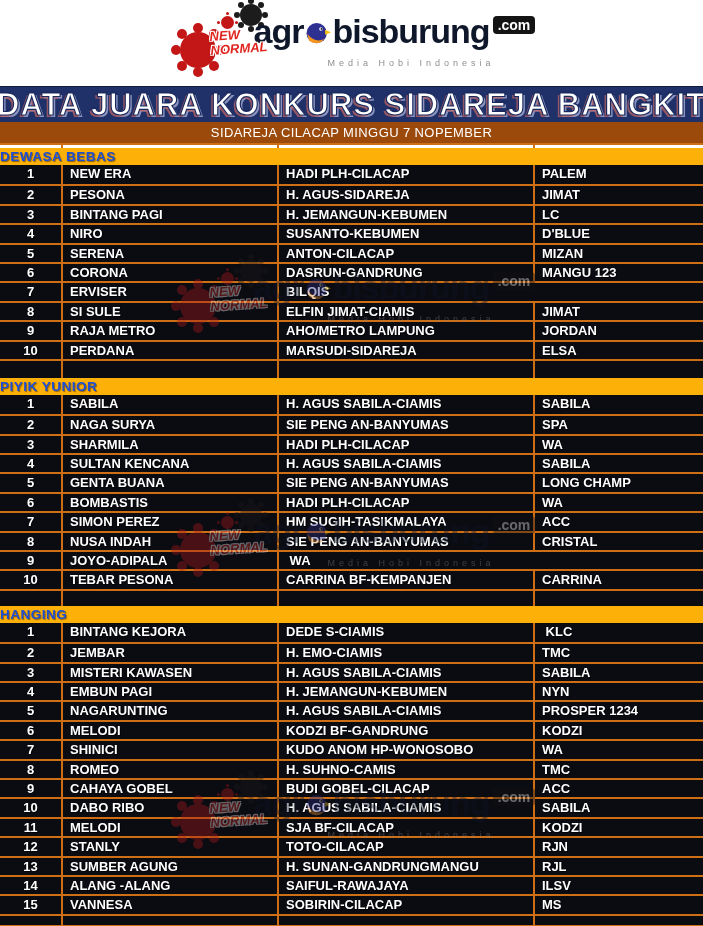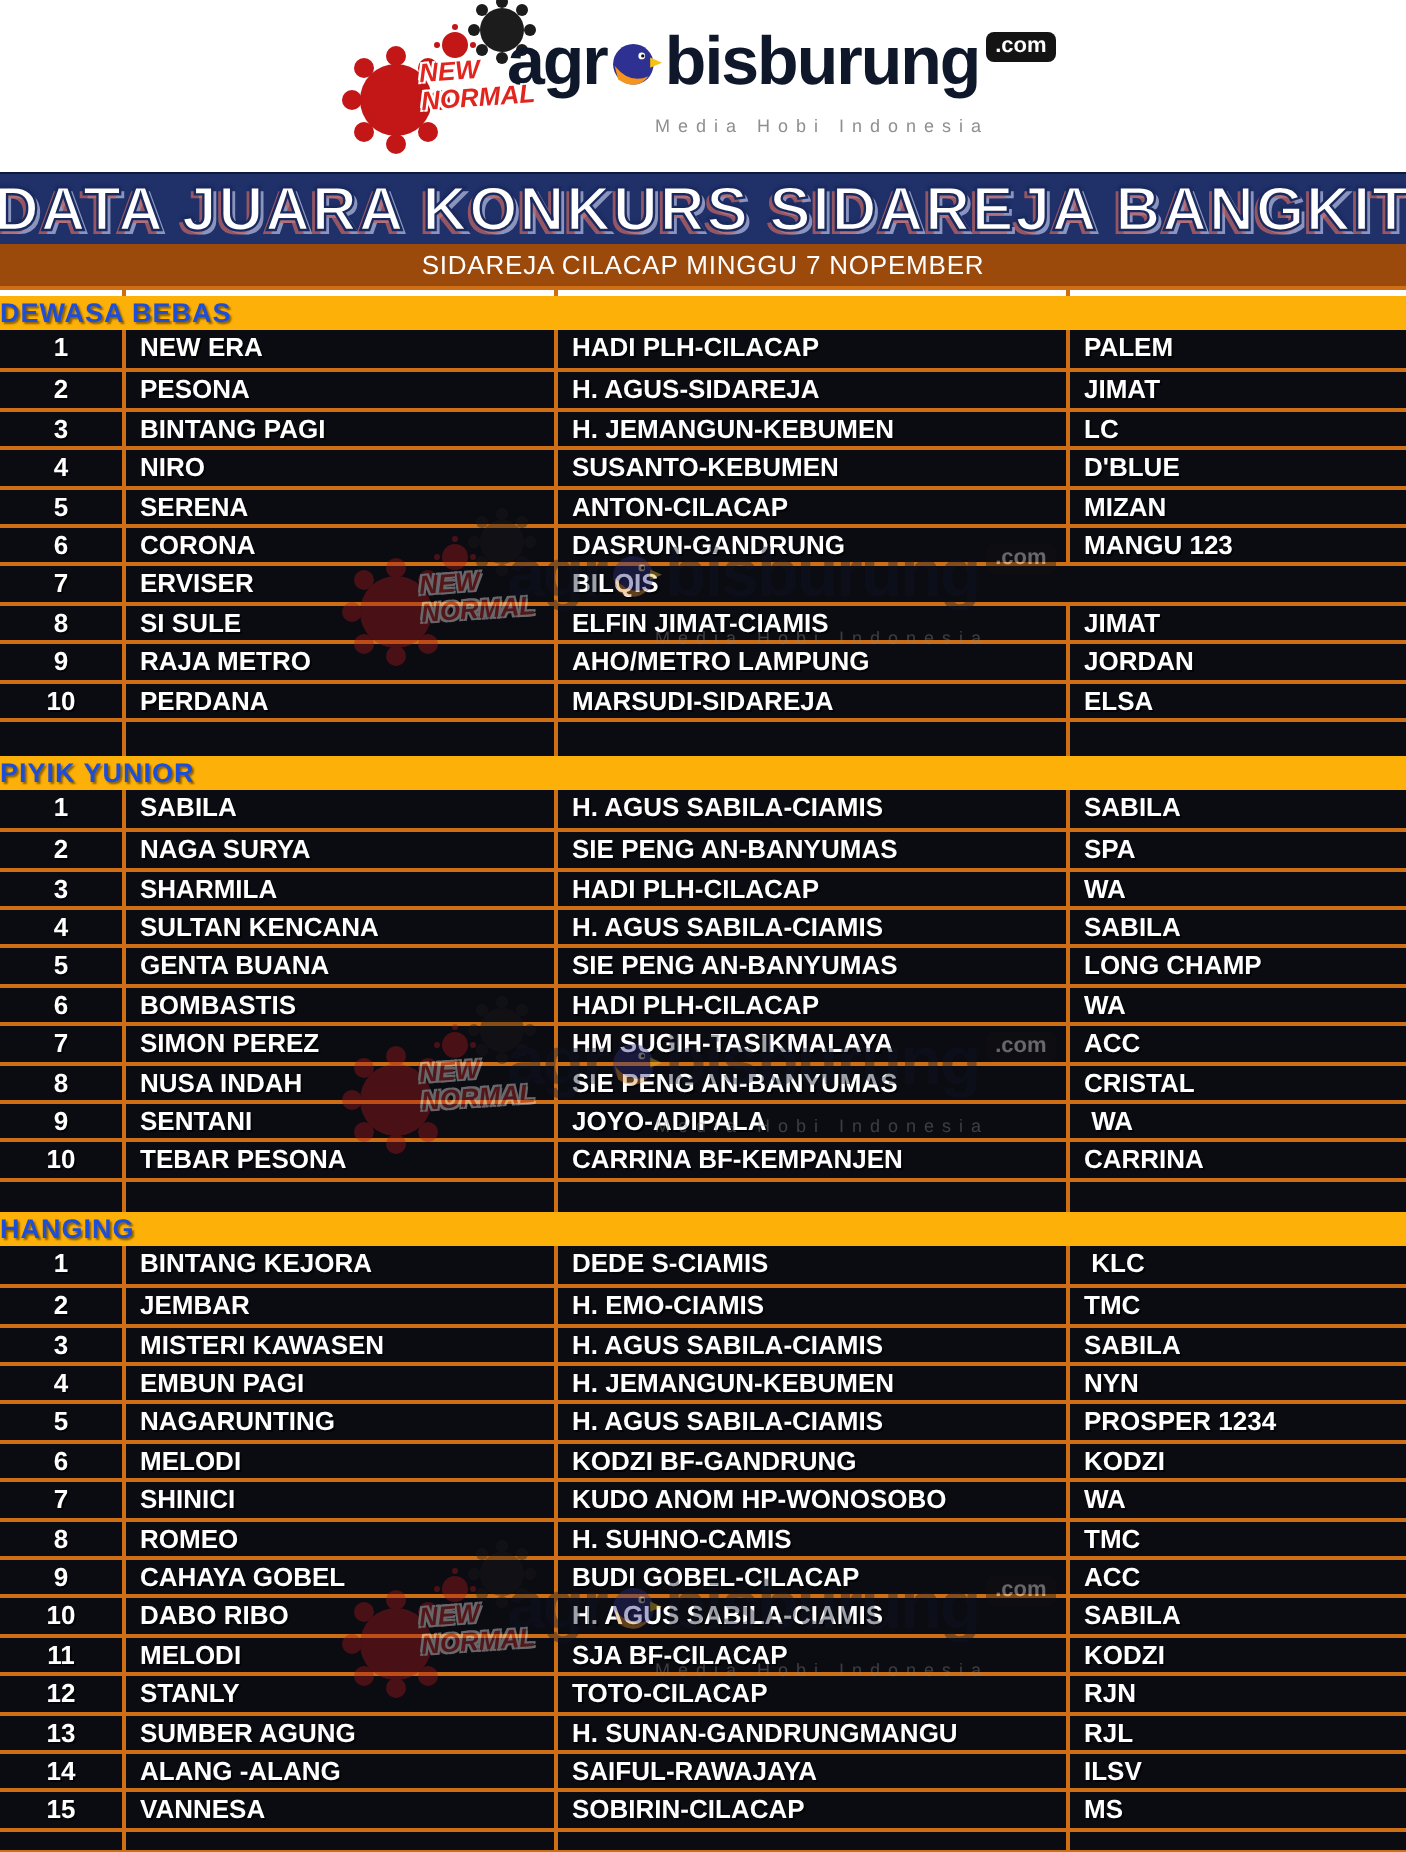--- a/index.html
+++ b/index.html
@@ -34,21 +34,21 @@
     text-shadow:-1px -1px 0 #fff,1px -1px 0 #fff,-1px 1px 0 #fff,1px 1px 0 #fff;
   }
   .brand{
     position:absolute;left:76px;top:14px;display:flex;align-items:center;
     font-weight:800;font-size:34px;letter-spacing:-1px;line-height:1;white-space:nowrap;
   }
   .brand .green{color:#0f172a;}
   .brand .red{color:#0f172a;}
   .bird{display:inline-block;width:27px;height:26px;margin:0 1px;}
   .tld{
-    font-size:11px;font-weight:800;letter-spacing:0;color:#fff;background:#141414;
+    font-size:14px;font-weight:800;letter-spacing:0;color:#fff;background:#141414;
     border-radius:4px;padding:2px 5px;margin-left:3px;align-self:flex-start;transform:translateY(2px);
   }
   .tagline{
     position:absolute;left:150px;top:58px;font-size:9px;color:#8f8f8f;
     letter-spacing:4px;white-space:nowrap;
   }
   
   .title-band{
     height:35px;background:#203068;display:flex;align-items:center;justify-content:center;
     border-top:1px solid #0d1b3d;
@@ -264,21 +264,20 @@
           <div class="cell c3">ACC</div>
         </div>
         <div class="t-row">
           <div class="cell c0">8</div>
           <div class="cell c1">NUSA INDAH</div>
           <div class="cell c2">SIE PENG AN-BANYUMAS</div>
           <div class="cell c3">CRISTAL</div>
         </div>
         <div class="t-row">
           <div class="cell c0">9</div>
-          <div class="cell c1">SENTANI</div>
           <div class="cell c2">JOYO-ADIPALA</div>
           <div class="cell c3"> WA</div>
         </div>
         <div class="t-row">
           <div class="cell c0">10</div>
           <div class="cell c1">TEBAR PESONA</div>
           <div class="cell c2">CARRINA BF-KEMPANJEN</div>
           <div class="cell c3">CARRINA</div>
         </div>
         <div class="t-row empty-1">

